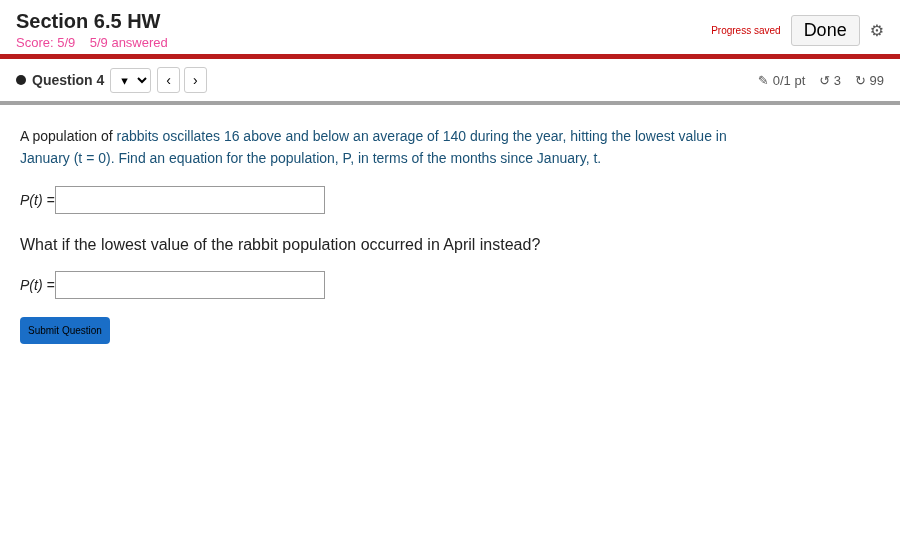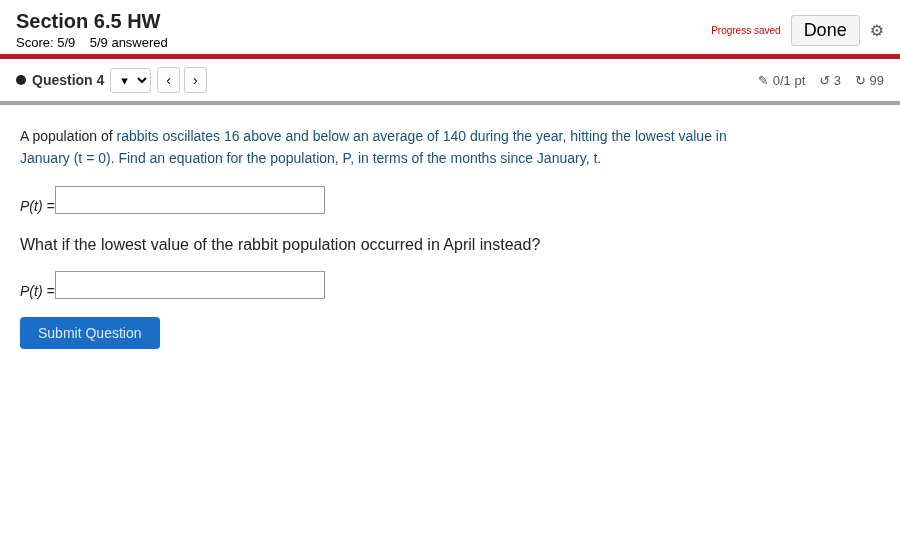--- a/index.html
+++ b/index.html
@@ -22,21 +22,21 @@
       border-bottom: 5px solid #b91c1c;
     }
     .header-left {}
     .header-title {
       font-size: 20px;
       font-weight: bold;
       color: #222;
     }
     .header-score {
       font-size: 13px;
-      color: #000000;
+      color: #ec4899;
       margin-top: 2px;
     }
     .header-right {
       display: flex;
       align-items: center;
       gap: 10px;
     }
     .progress-saved {
       color: #c00;
       font-size: 10px;
@@ -125,21 +125,21 @@
       color: #222;
       max-width: 720px;
       margin-bottom: 16px;
     }
     .problem-text .highlight {
       color: #1a5276;
     }
 
     .equation-row {
       display: flex;
-      align-items: flex-end;
+      align-items: center;
       margin-bottom: 18px;
     }
     .equation-label {
       font-size: 14px;
       color: #222;
       font-style: italic;
     }
     .equation-input {
       border: 1px solid #999;
       padding: 4px 8px;
@@ -173,24 +173,24 @@
       text-decoration: none;
       display: flex;
       align-items: center;
       gap: 4px;
       cursor: pointer;
     }
 
     
     .submit-btn {
       background: #1a6ec7;
-      color: #e5e5e5;
+      color: #000000;
       border: none;
-      padding: 8px 18px;
-      font-size: 14px;
+      padding: 8px 8px;
+      font-size: 10px;
       cursor: pointer;
       border-radius: 4px;
     }
 
     
     .pt-label {
       font-style: italic;
     }
   </style>
 </head>

